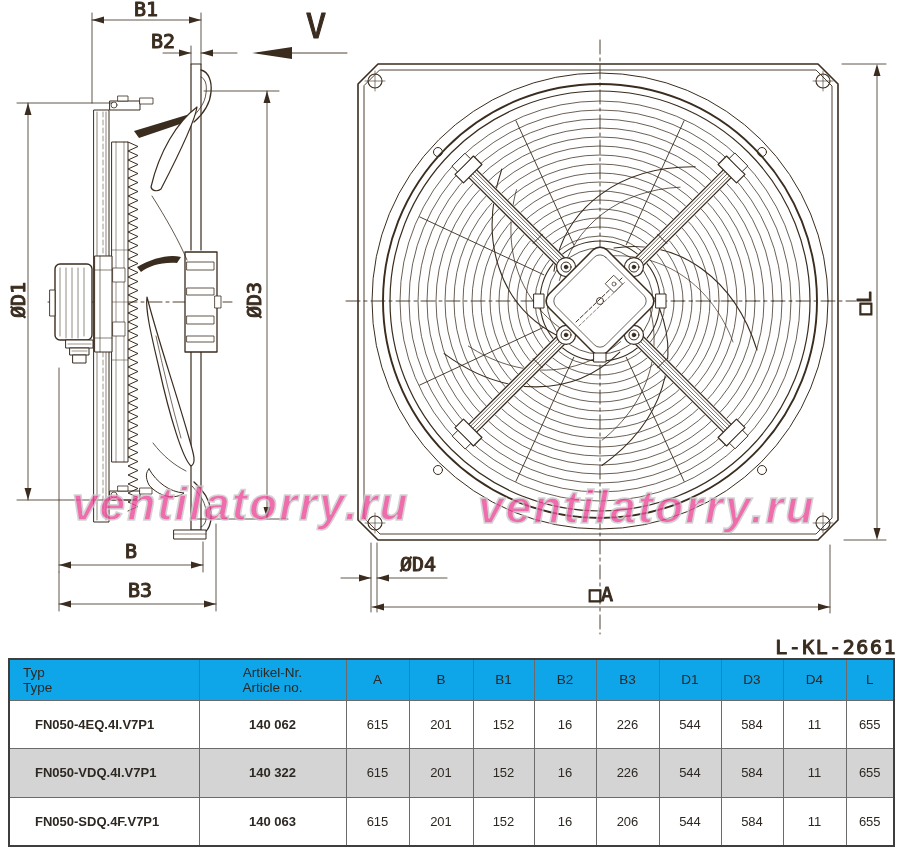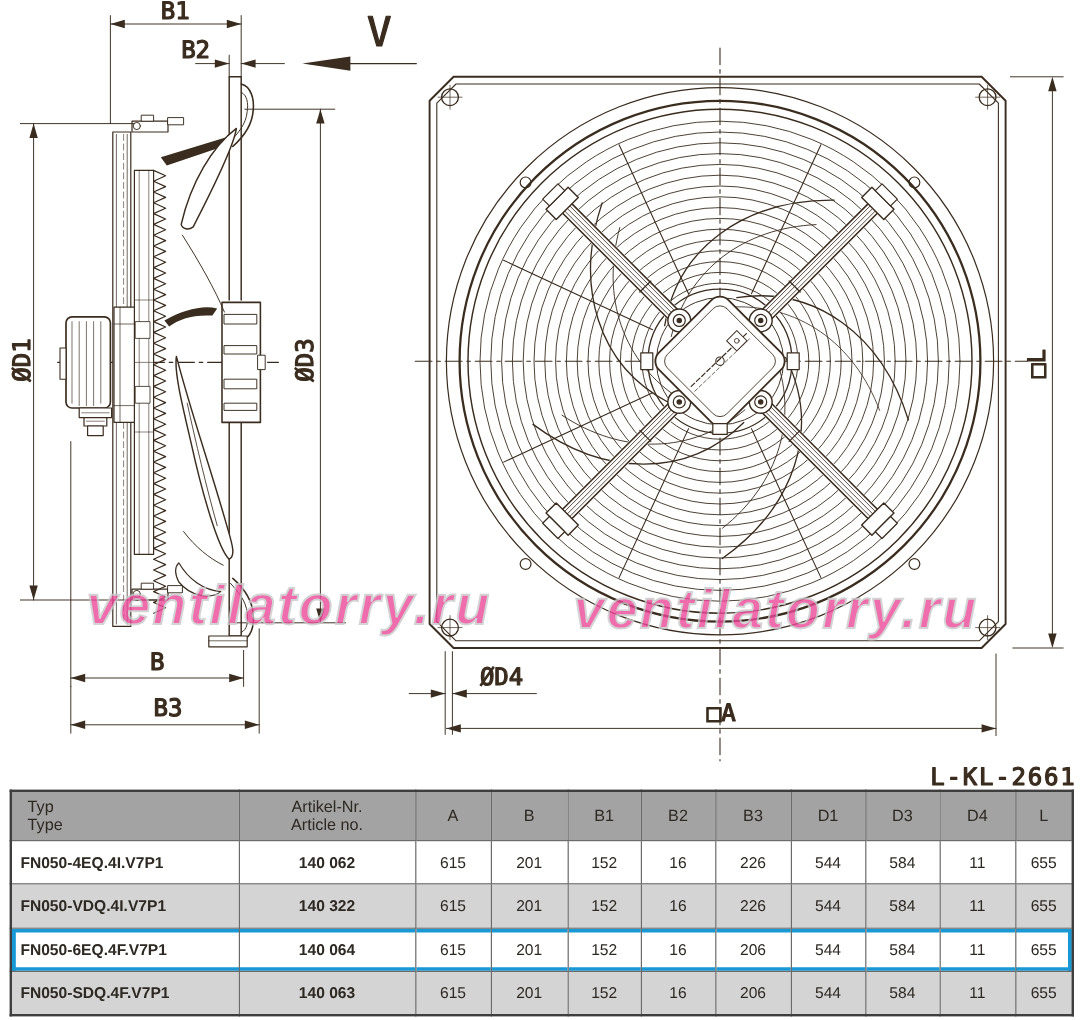--- a/index.html
+++ b/index.html
@@ -31,29 +31,29 @@
   .table-wrap{
     position:absolute;left:8px;top:658px;width:885px;height:189px;z-index:6;
   }
   table{
     width:100%;height:100%;border-collapse:collapse;table-layout:fixed;
     border:2px solid #3e3e3e;
     font-size:13px;color:var(--tabletext);
   }
   th,td{border:1px solid var(--grid);overflow:hidden;white-space:nowrap;}
   thead th{
-    background:#a3a3a3;font-weight:normal;text-align:center;
+    background:#0ea5e9;font-weight:normal;text-align:center;
     height:41px;vertical-align:middle;font-size:13.5px;
   }
   th.h-type{text-align:left;padding-left:13px;}
   .h-en{display:block;}
   .h-de{display:block;}
   tbody td{height:24px;text-align:center;vertical-align:middle;background:#fff;}
   tbody tr:nth-child(even) td{background:#d4d4d4;}
-  td.c-type{font-weight:bold;text-align:left;padding-left:7px;}
+  td.c-type{font-weight:bold;text-align:left;padding-left:25px;}
   td.c-art{font-weight:bold;}
   tr.highlight td{box-shadow:inset 0 3px 0 0 var(--hl), inset 0 -3px 0 0 var(--hl);}
   tr.highlight td:first-child{box-shadow:inset 3px 3px 0 0 var(--hl), inset 3px -3px 0 0 var(--hl);}
   tr.highlight td:last-child{box-shadow:inset -3px 3px 0 0 var(--hl), inset -3px -3px 0 0 var(--hl);}
 </style>
 </head>
 <body>
 
 
 
@@ -403,33 +403,20 @@
           <td>615</td>
           <td>201</td>
           <td>152</td>
           <td>16</td>
           <td>226</td>
           <td>544</td>
           <td>584</td>
           <td>11</td>
           <td>655</td>
         </tr>
-        <tr class="highlight">
-          <td class="c-type">FN050-6EQ.4F.V7P1</td>
-          <td class="c-art">140 064</td>
-          <td>615</td>
-          <td>201</td>
-          <td>152</td>
-          <td>16</td>
-          <td>206</td>
-          <td>544</td>
-          <td>584</td>
-          <td>11</td>
-          <td>655</td>
-        </tr>
         <tr>
           <td class="c-type">FN050-SDQ.4F.V7P1</td>
           <td class="c-art">140 063</td>
           <td>615</td>
           <td>201</td>
           <td>152</td>
           <td>16</td>
           <td>206</td>
           <td>544</td>
           <td>584</td>

